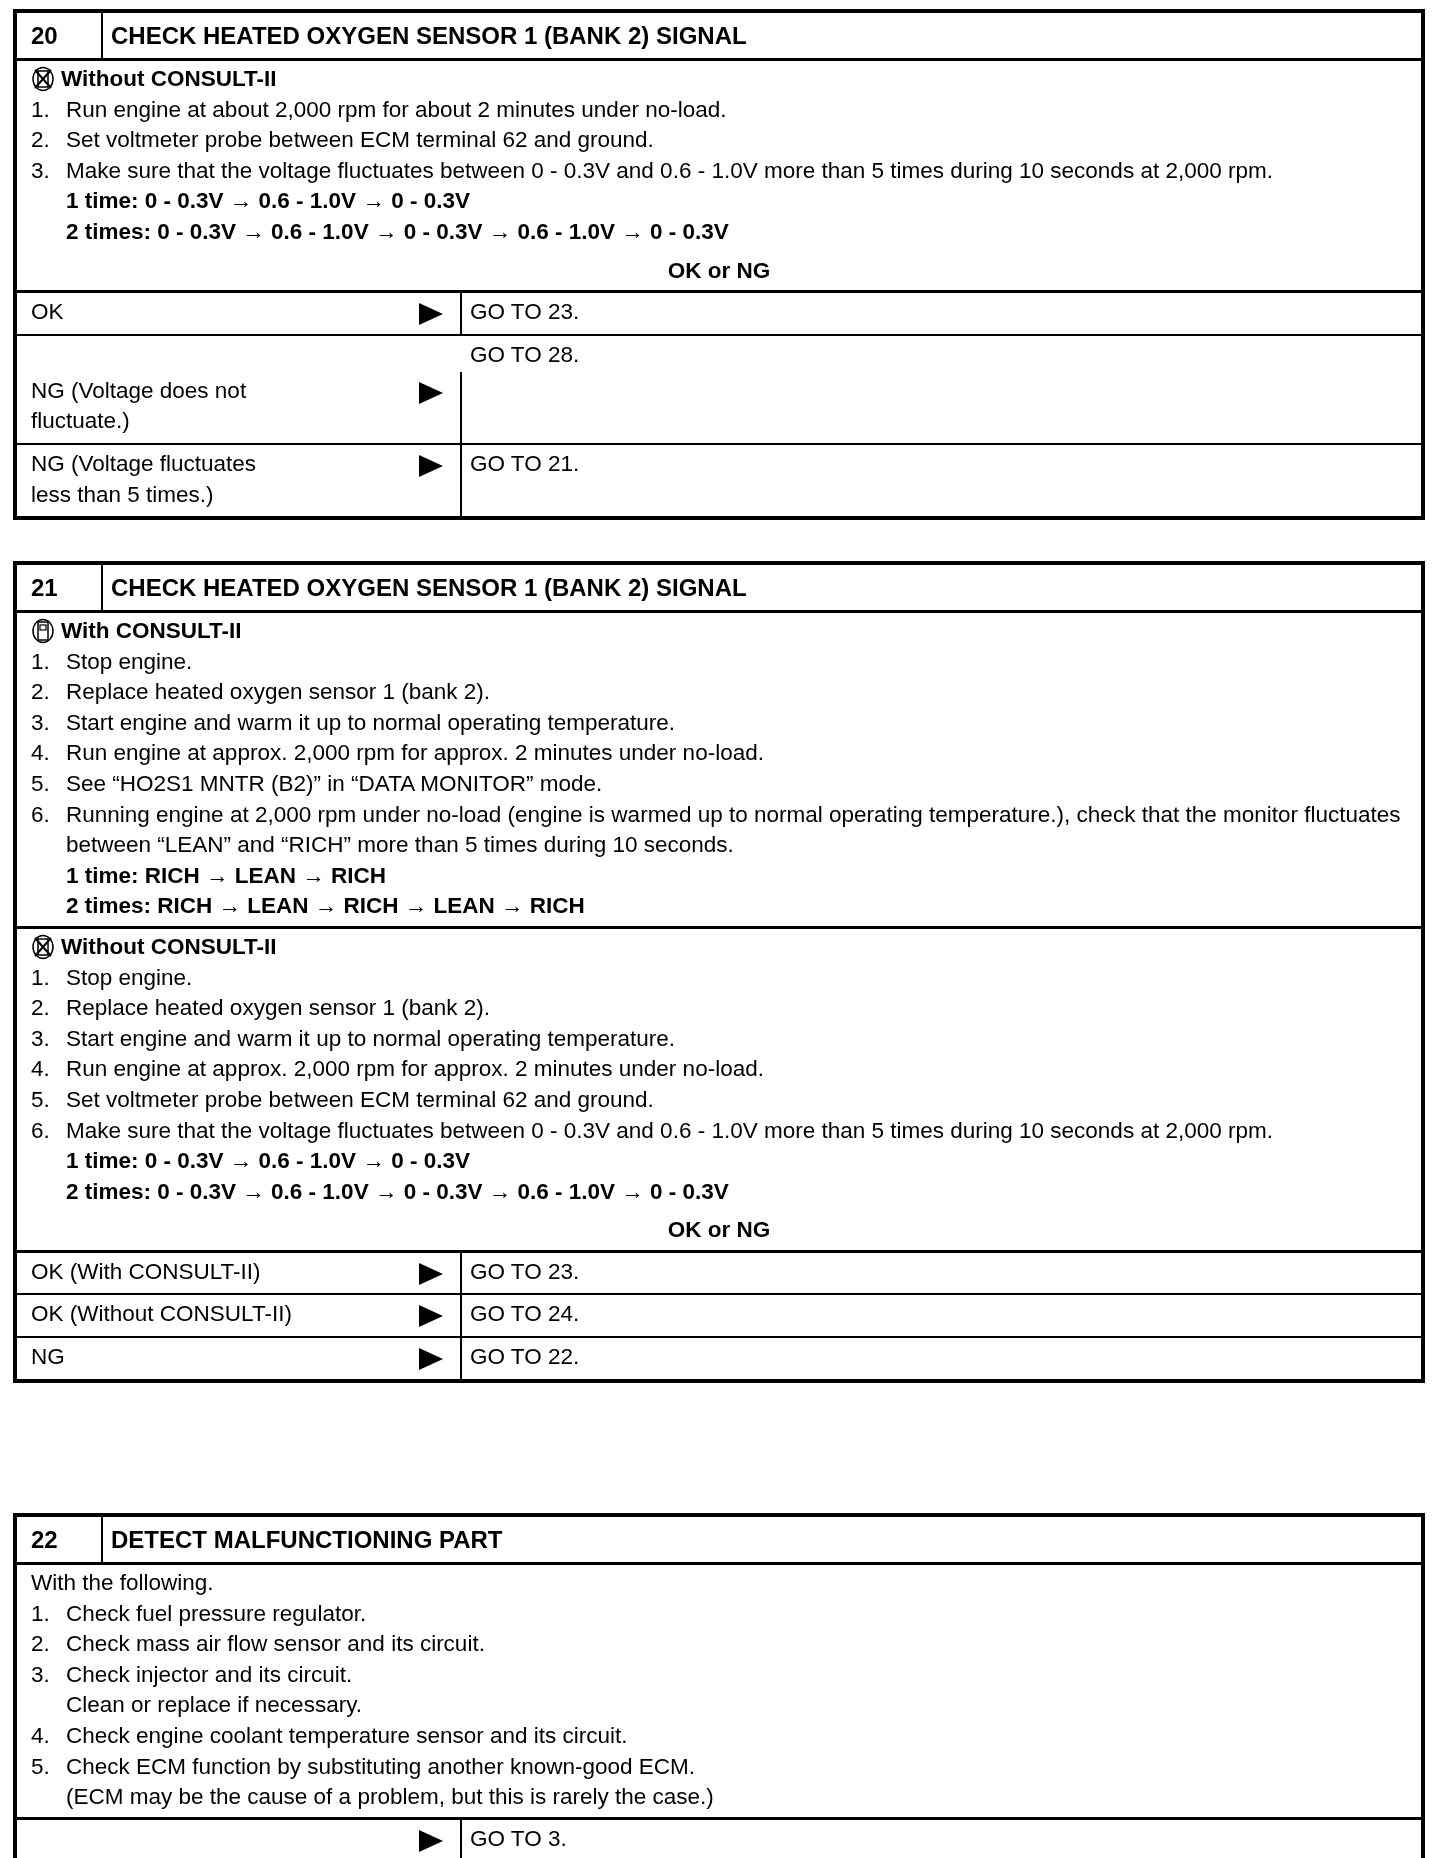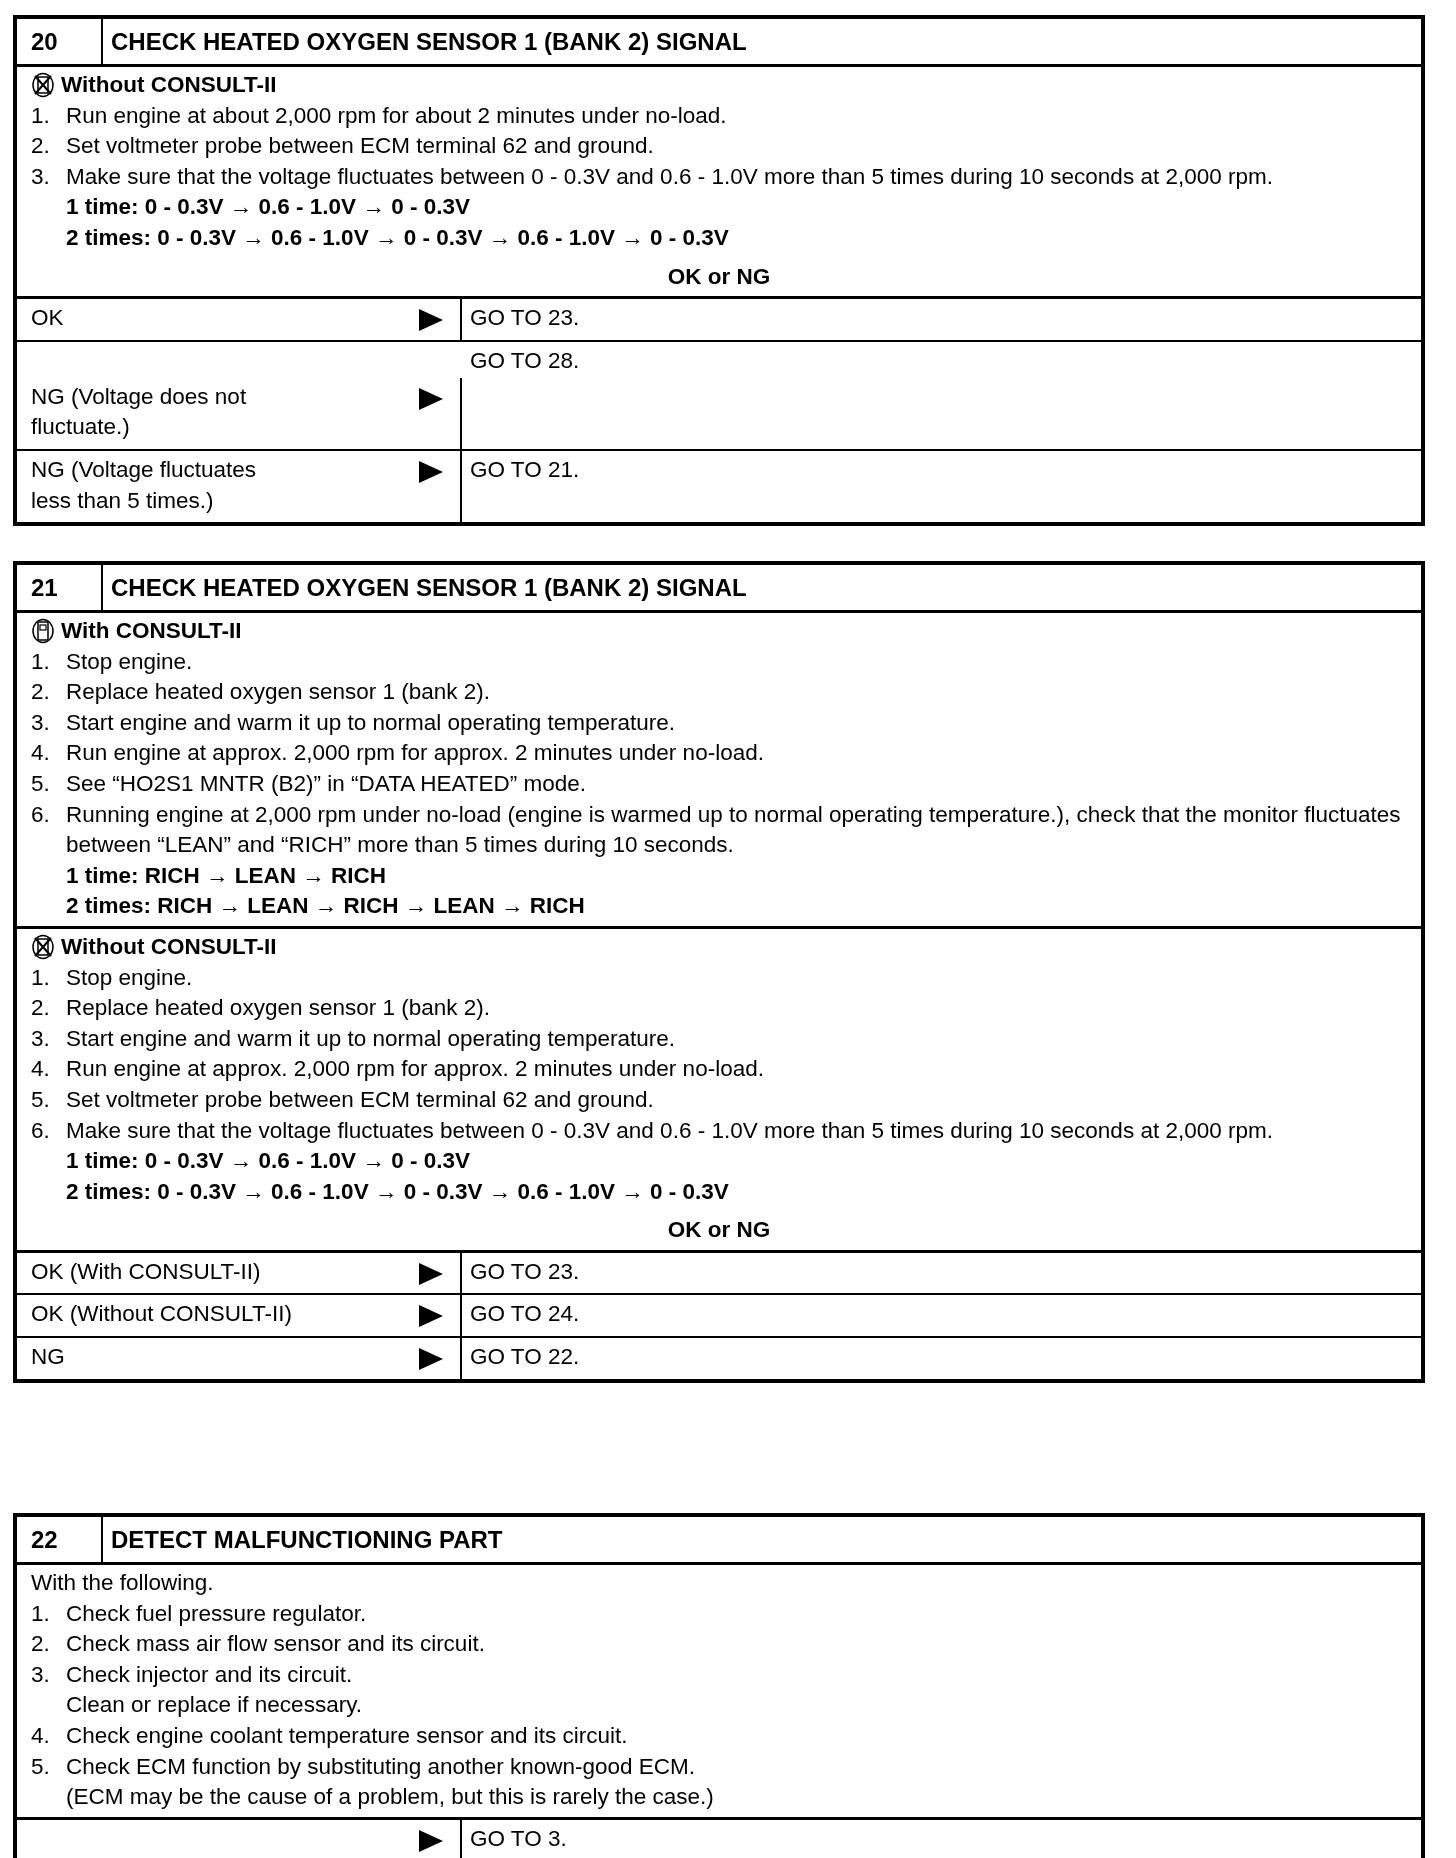--- a/index.html
+++ b/index.html
@@ -22,21 +22,21 @@
   .row{display:flex;font-size:22.5px;line-height:30.6px;}
   .row + .row{border-top:2px solid #000;}
   .row .cond{width:445px;flex:none;border-right:2px solid #000;display:flex;box-sizing:border-box;padding:4px 0 6px 14px;}
   .row .cond .ct{flex:1;}
   .row .cond .arr{width:58px;flex:none;display:flex;justify-content:center;padding-top:6px;}
   .row .go{padding:4px 0 0 8px;}
 </style>
 </head>
 <body>
 
-<div class="box" style="top:15px;">
+<div class="box" style="top:9px;">
   <div class="hdr">
     <div class="num">20</div>
     <div class="title">CHECK HEATED OXYGEN SENSOR 1 (BANK 2) SIGNAL</div>
   </div>
   <div class="sec">
     <div class="mode">
       <svg width="24" height="26" viewBox="0 0 24 26">
           <ellipse cx="12" cy="13" rx="10" ry="11.5" fill="none" stroke="#000" stroke-width="1.5"></ellipse>
           <rect x="7" y="5" width="10" height="16" fill="none" stroke="#000" stroke-width="1.5"></rect>
           <line x1="4" y1="4" x2="20" y2="22" stroke="#000" stroke-width="2"></line>
@@ -122,21 +122,21 @@
     <div class="item">
         <span class="n">3.</span>
         <span class="t">Start engine and warm it up to normal operating temperature.</span>
       </div>
     <div class="item">
         <span class="n">4.</span>
         <span class="t">Run engine at approx. 2,000 rpm for approx. 2 minutes under no-load.</span>
       </div>
     <div class="item">
         <span class="n">5.</span>
-        <span class="t">See “HO2S1 MNTR (B2)” in “DATA HEATED” mode.</span>
+        <span class="t">See “HO2S1 MNTR (B2)” in “DATA MONITOR” mode.</span>
       </div>
     <div class="item">
         <span class="n">6.</span>
         <span class="t">Running engine at 2,000 rpm under no-load (engine is warmed up to normal operating temperature.), check that the monitor fluctuates between “LEAN” and “RICH” more than 5 times during 10 seconds.</span>
       </div>
     <div class="cont bold">1 time: RICH → LEAN → RICH</div>
     <div class="cont bold">2 times: RICH → LEAN → RICH → LEAN → RICH</div>
   </div>
   <div class="sec">
     <div class="mode">

